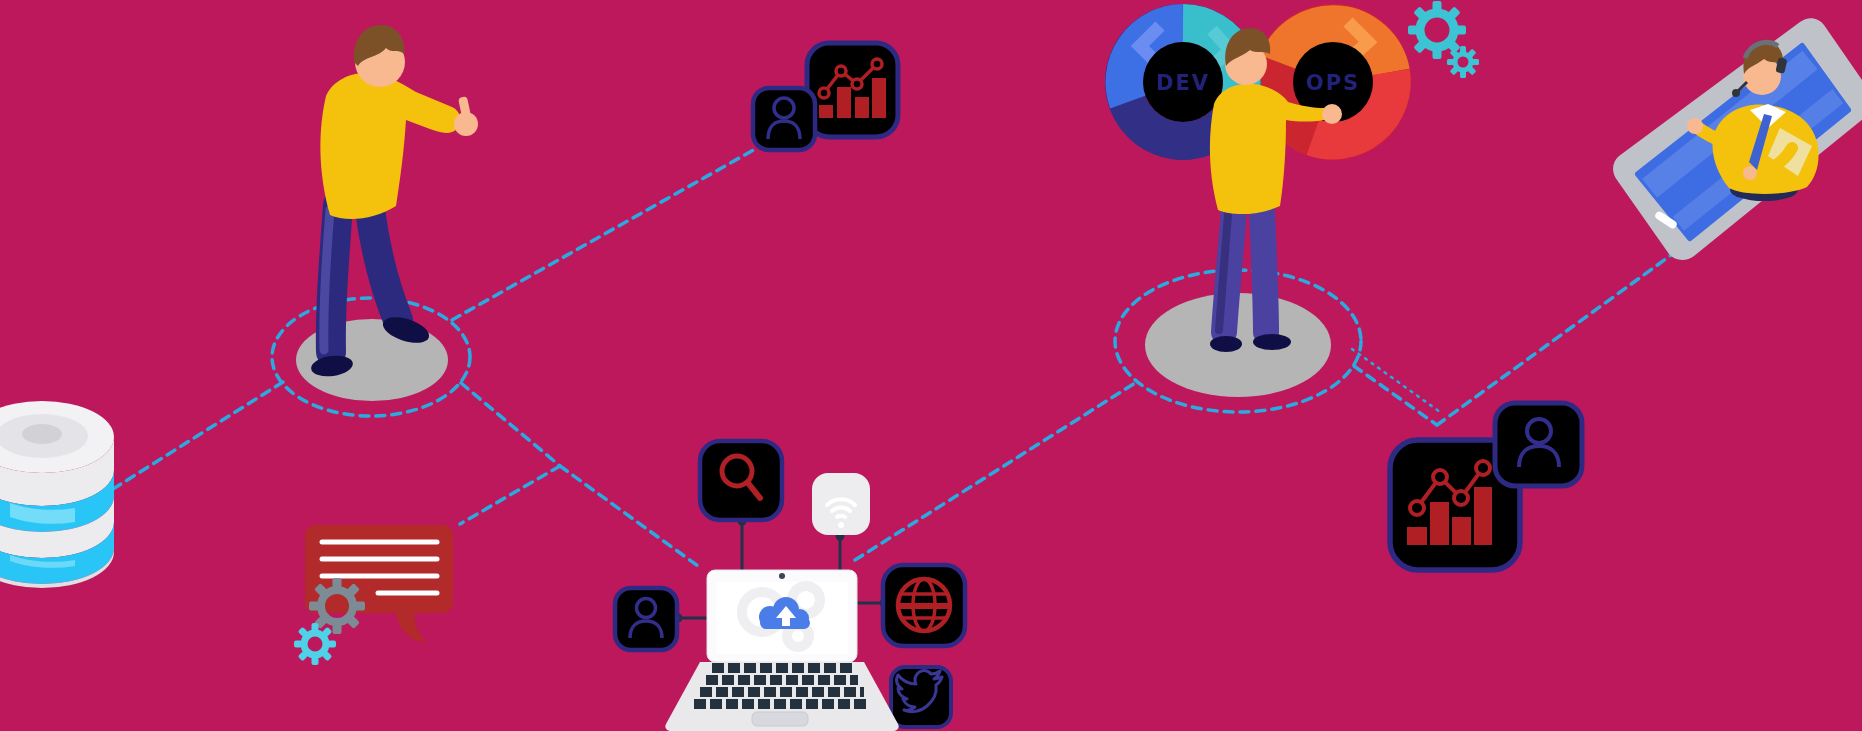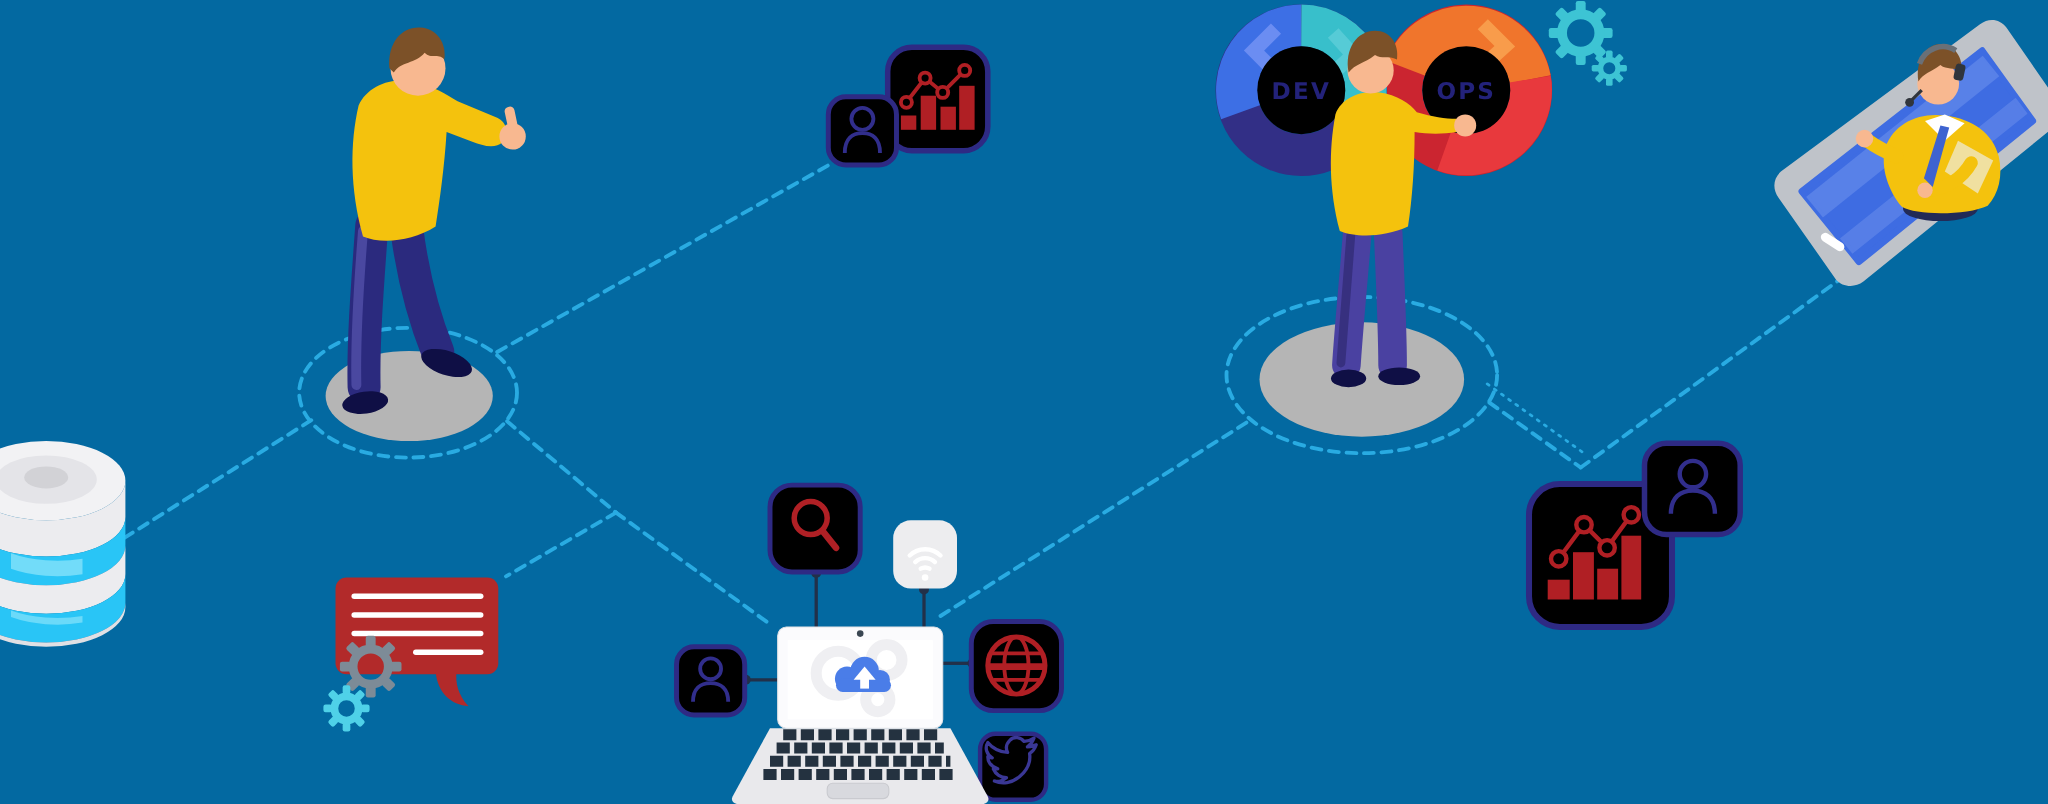--- a/index.html
+++ b/index.html
@@ -1,16 +1,16 @@
 <!DOCTYPE html>
 <html><head>
 <meta charset="utf-8">
 <style>
   html,body{margin:0;padding:0;background:#000;}
-  .stage{position:relative;width:1862px;height:731px;background:#0369a1;overflow:hidden;}
+  .stage{position:relative;width:1862px;height:731px;background:#be185d;overflow:hidden;}
   svg{display:block;}
   text{font-family:"DejaVu Sans", sans-serif;}
 </style>
 </head>
 <body>
 
 <div class="stage">
 <svg width="1862" height="731" viewBox="0 0 1862 731">
 
   <g fill="none" stroke-width="3.5" stroke-dasharray="9 7" stroke-linecap="round" stroke="#29ABE2">

